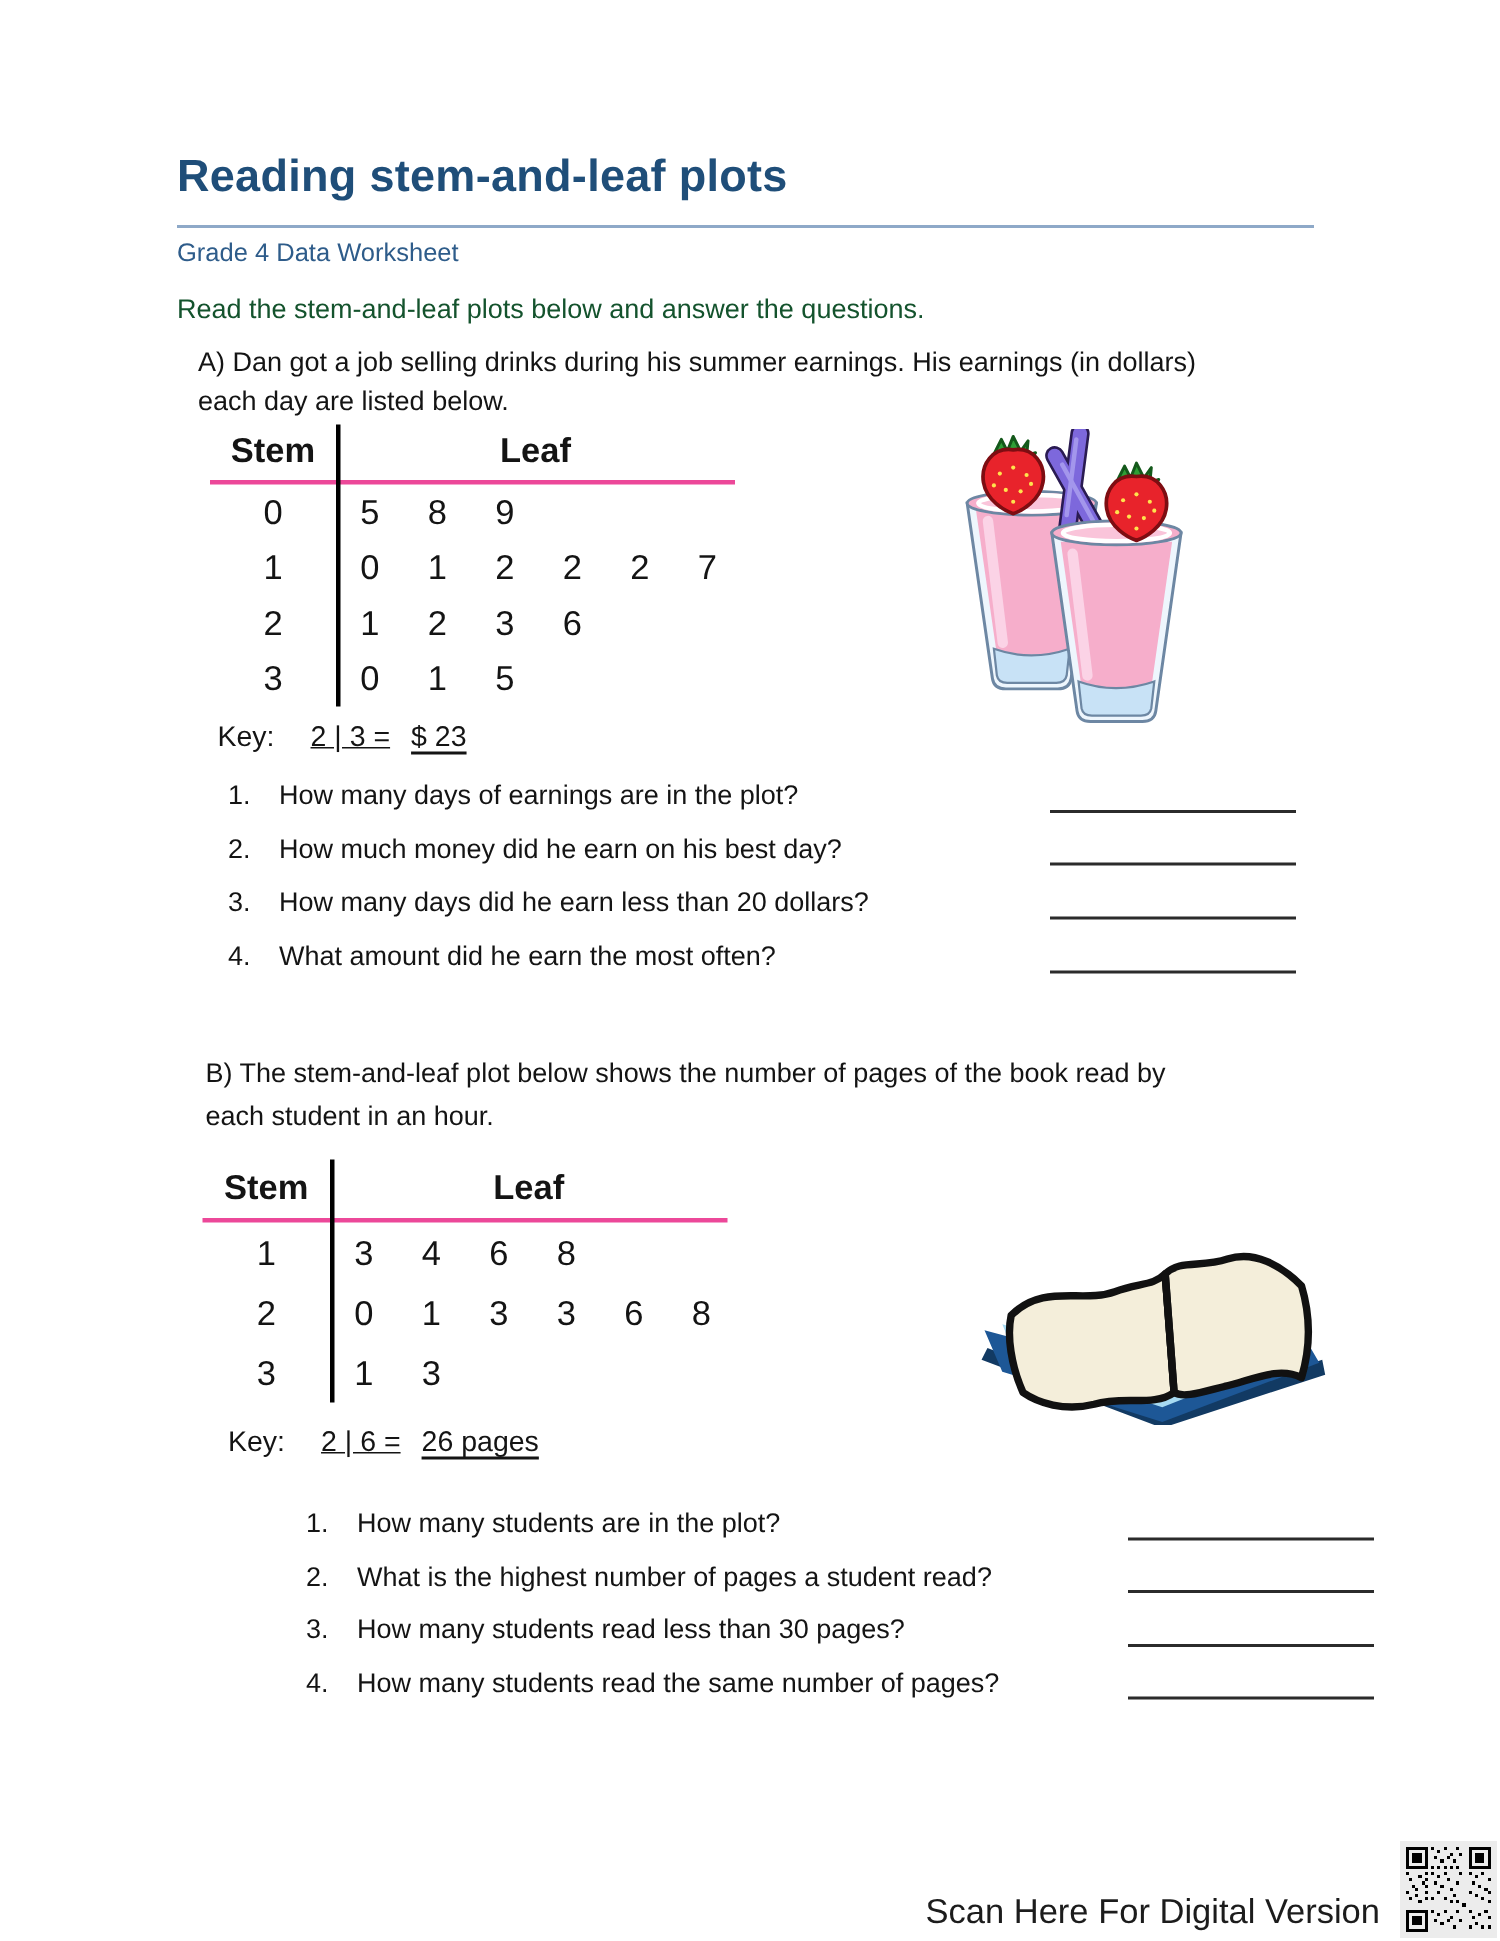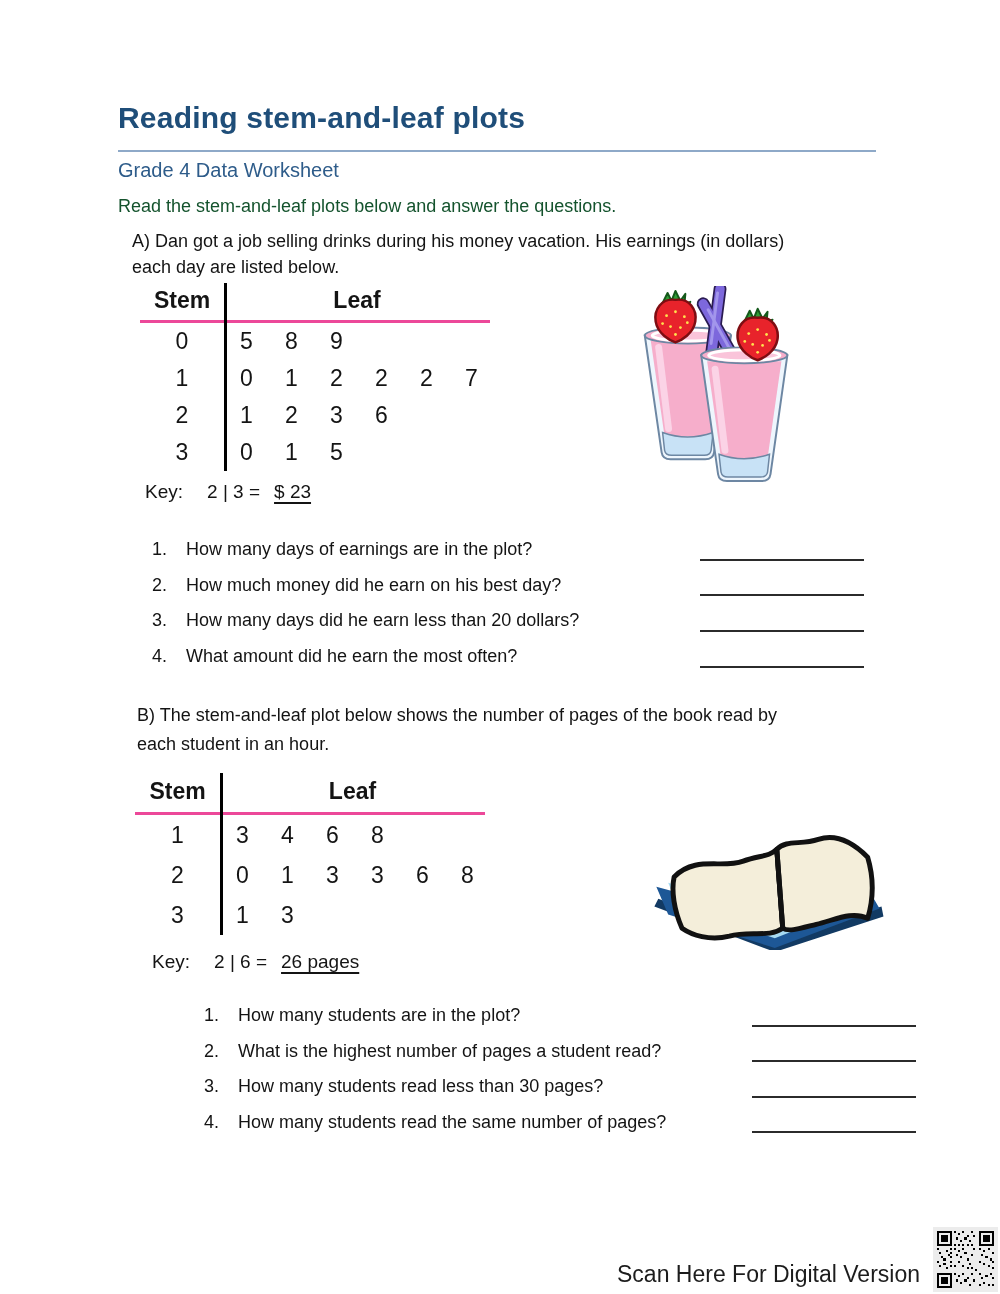--- a/index.html
+++ b/index.html
@@ -4,21 +4,21 @@
 <style>
   html,body{margin:0;padding:0;background:#fff;}
   .page{
     position:relative;width:1000px;height:1294px;background:#ffffff;
     font-family:"Liberation Sans", sans-serif;color:#1a1a1a;overflow:hidden;
   }
   .abs{position:absolute;}
 
   .title{left:118px;top:101px;font-size:30px;font-weight:bold;color:#1F4E79;letter-spacing:.2px;}
   .title-rule{left:118px;top:150px;width:758px;height:2px;background:#8EA9C8;}
-  .subtitle{left:118px;top:159px;font-size:20px;color:#2E5C8A;text-align:right;}
+  .subtitle{left:118px;top:159px;font-size:17px;color:#2E5C8A;text-align:right;}
   .instructions{left:118px;top:196px;font-size:18px;color:#14532d;}
   .section-intro{font-size:18px;line-height:26px;color:#141414;white-space:pre-line;width:760px;}
   .intro-a{left:132px;top:228px;}
   .intro-b{left:137px;top:701px;line-height:29px;}
 
   
   .sl-table{position:absolute;width:350px;font-size:23px;color:#141414;}
   .sl-vline{position:absolute;top:0;bottom:0;width:3px;background:#000;}
   .sl-header{display:flex;font-weight:bold;border-bottom:3px solid #ec4899;}
   .sl-stem-col{text-align:center;flex:none;}
@@ -31,21 +31,21 @@
   .t-a .sl-vline{left:84px;}
   .t-a .sl-header{height:37px;line-height:34px;}
   .t-a .sl-row{height:37px;line-height:37px;}
   .t-b{left:135px;top:773px;}
   .t-b .sl-stem-col{width:85px;}
   .t-b .sl-vline{left:85px;}
   .t-b .sl-header{height:39px;line-height:36px;}
   .t-b .sl-row{height:40px;line-height:40px;}
 
   .key-line{position:absolute;font-size:19px;color:#141414;}
-  .key-example{margin-left:24px;}
+  .key-example{margin-left:24px;text-decoration:underline;}
   .key-value{margin-left:14px;text-decoration:underline;text-underline-offset:4px;text-decoration-thickness:1.5px;text-align:center;}
 
   .q-block{position:absolute;width:712px;}
   .q-row{position:relative;font-size:18px;color:#141414;}
   .qa .q-row{height:35.7px;line-height:35.7px;}
   .qb .q-row{height:35.5px;line-height:35.5px;}
   .q-num{display:inline-block;width:34px;}
   .q-blank{position:absolute;right:0;bottom:7px;width:164px;border-bottom:2px solid #2b2b2b;}
 
   .footer-brand{left:12px;top:1250px;display:flex;align-items:center;gap:7px;}
@@ -58,21 +58,21 @@
 </head>
 <body>
 
 <div class="page">
 
   <div class="abs title">Reading stem-and-leaf plots</div>
   <div class="abs title-rule"></div>
   <div class="abs subtitle">Grade 4 Data Worksheet</div>
   <div class="abs instructions">Read the stem-and-leaf plots below and answer the questions.</div>
 
-  <div class="abs section-intro intro-a">A) Dan got a job selling drinks during his money vacation. His earnings (in dollars)
+  <div class="abs section-intro intro-a">A) Dan got a job selling drinks during his summer earnings. His earnings (in dollars)
 each day are listed below.</div>
 
   <div class="sl-table t-a">
     <div class="sl-vline"></div>
     <div class="sl-header">
       <span class="sl-stem-col">Stem</span>
       <span class="sl-leaf-col">Leaf</span>
     </div>
     <div class="sl-row">
       <span class="sl-stem-col">0</span>
@@ -109,21 +109,21 @@
         <span class="leaf">1</span>
         <span class="leaf">5</span>
       </span>
     </div>
   </div>
 
   <div class="key-line" style="left:145px;top:481px;">
     <span>Key:</span><span class="key-example">2 | 3 =</span><span class="key-value">$ 23</span>
   </div>
 
-  <div class="q-block qa" style="left:152px;top:532px;">
+  <div class="q-block qa" style="left:152px;top:513px;">
     <div class="q-row">
       <span class="q-num">1.</span><span>How many days of earnings are in the plot?</span>
       <span class="q-blank"></span>
     </div>
     <div class="q-row">
       <span class="q-num">2.</span><span>How much money did he earn on his best day?</span>
       <span class="q-blank"></span>
     </div>
     <div class="q-row">
       <span class="q-num">3.</span><span>How many days did he earn less than 20 dollars?</span>

